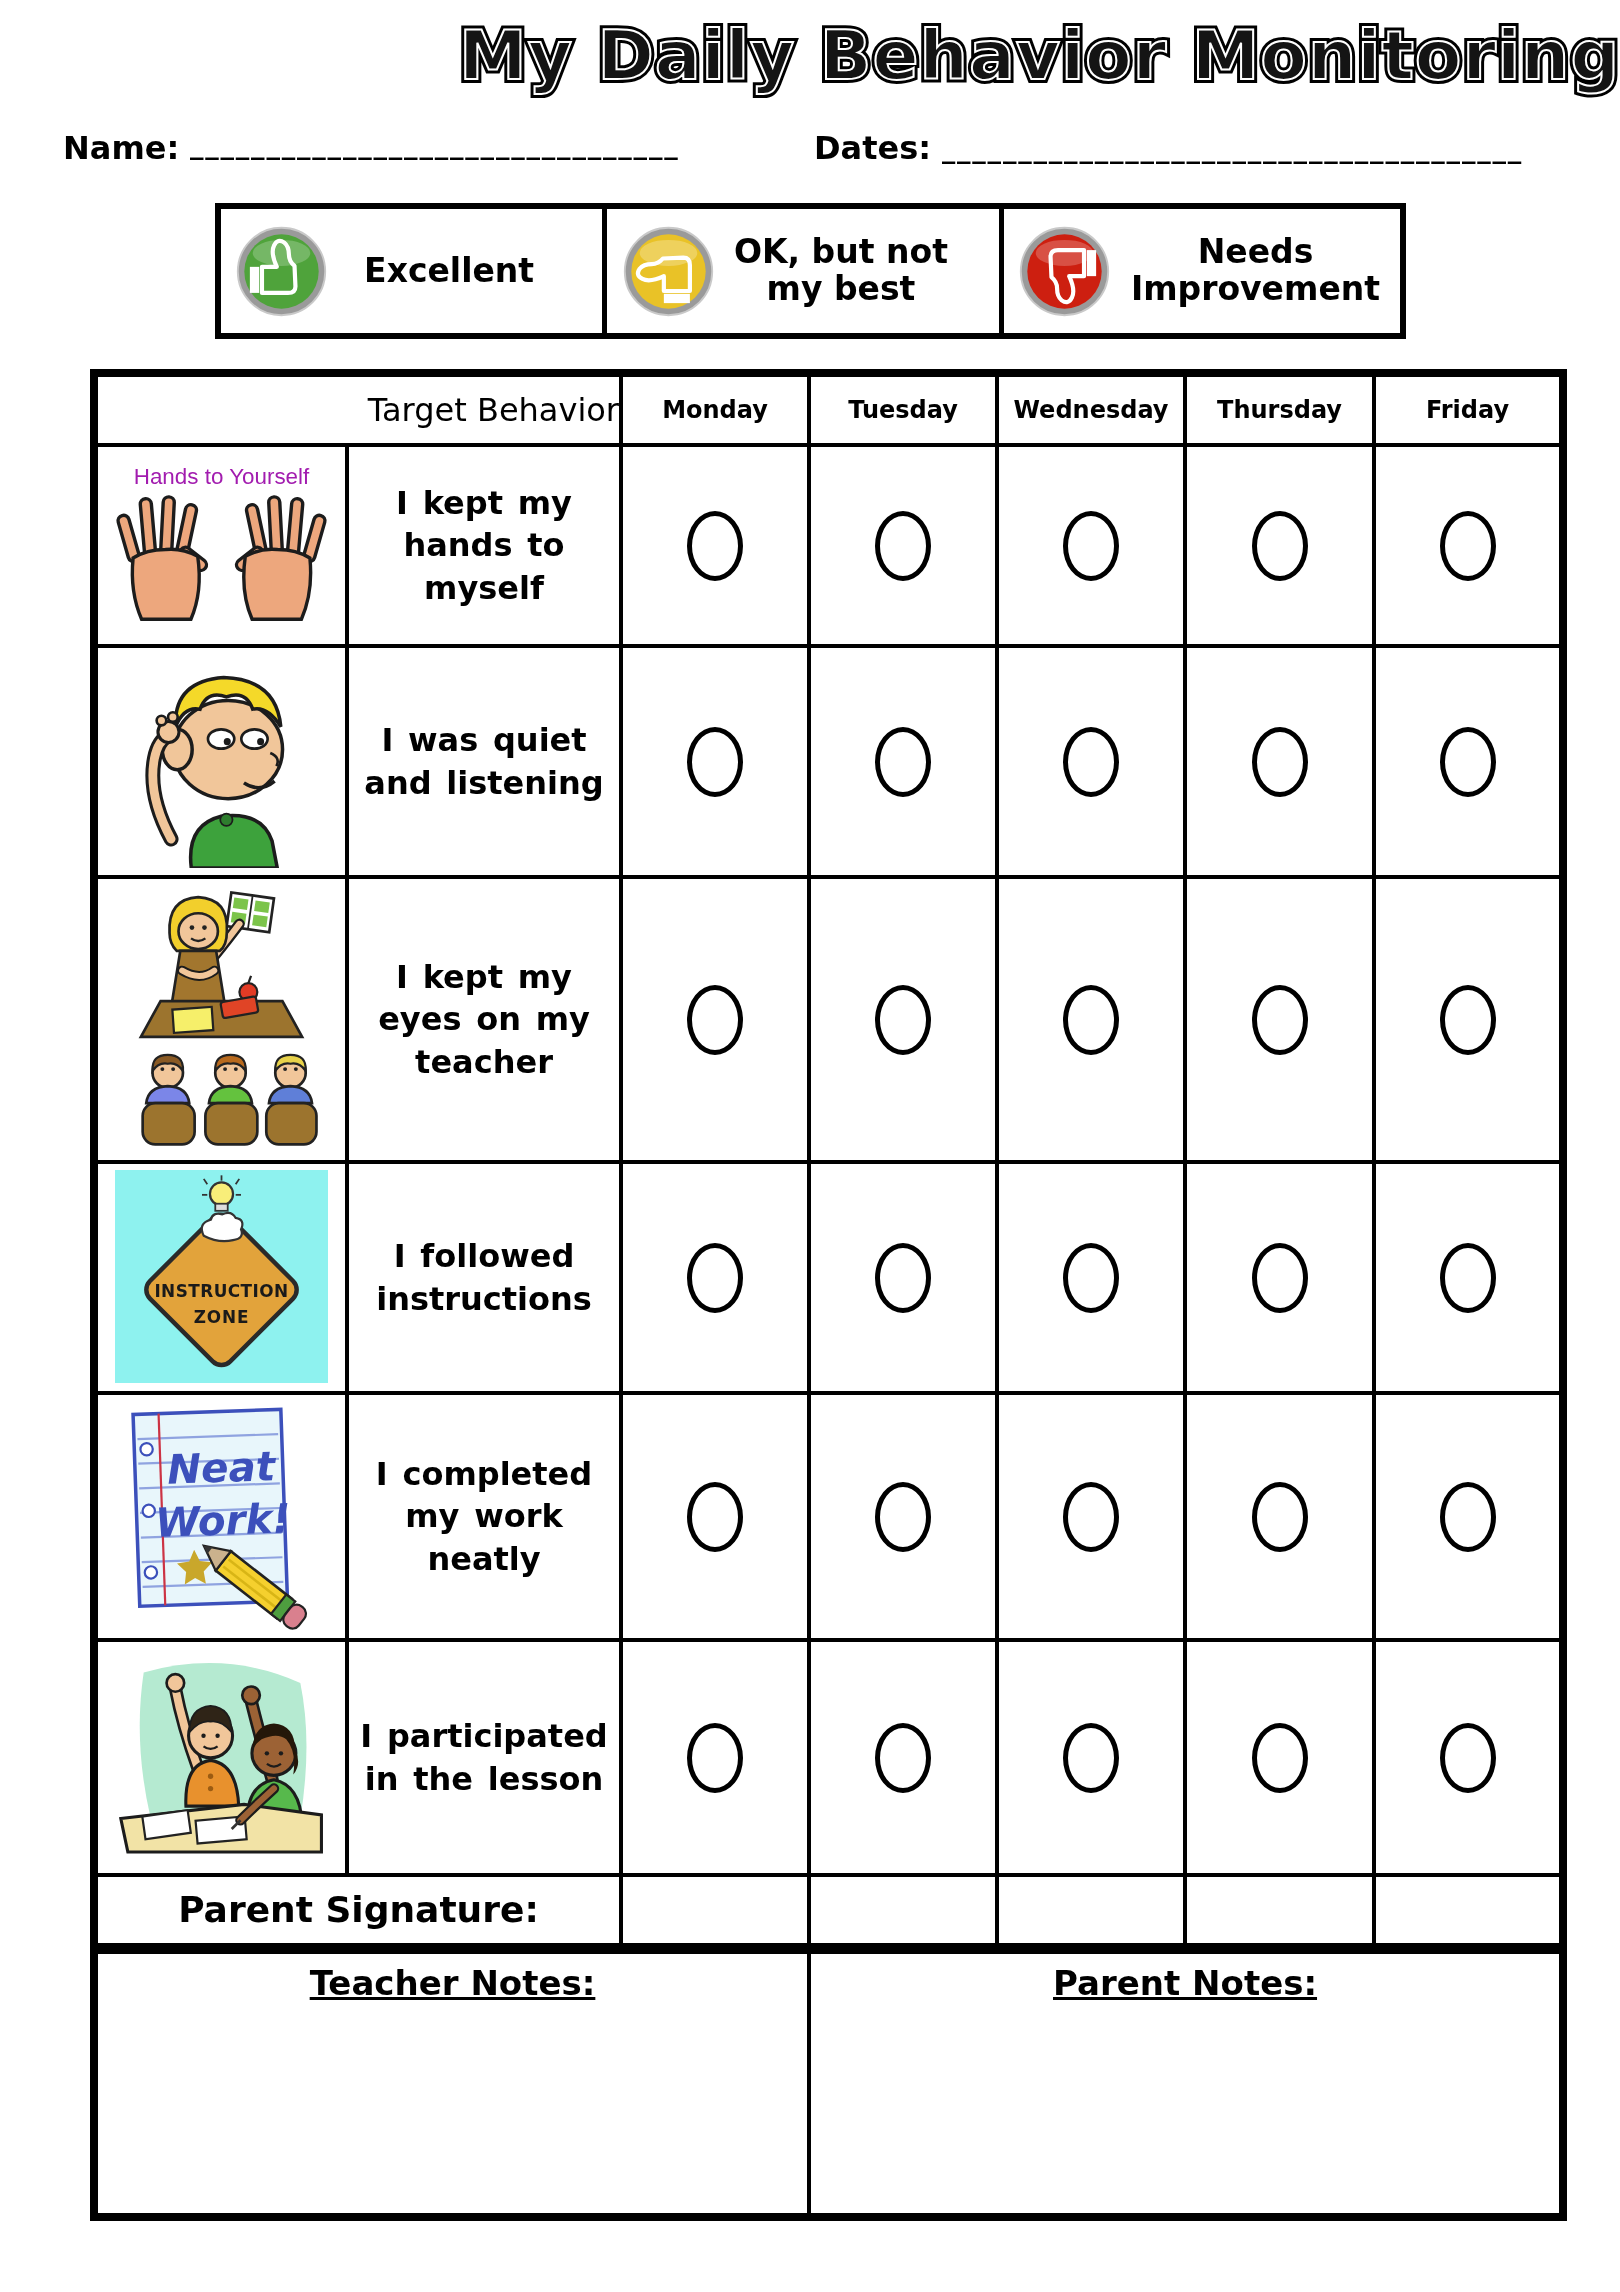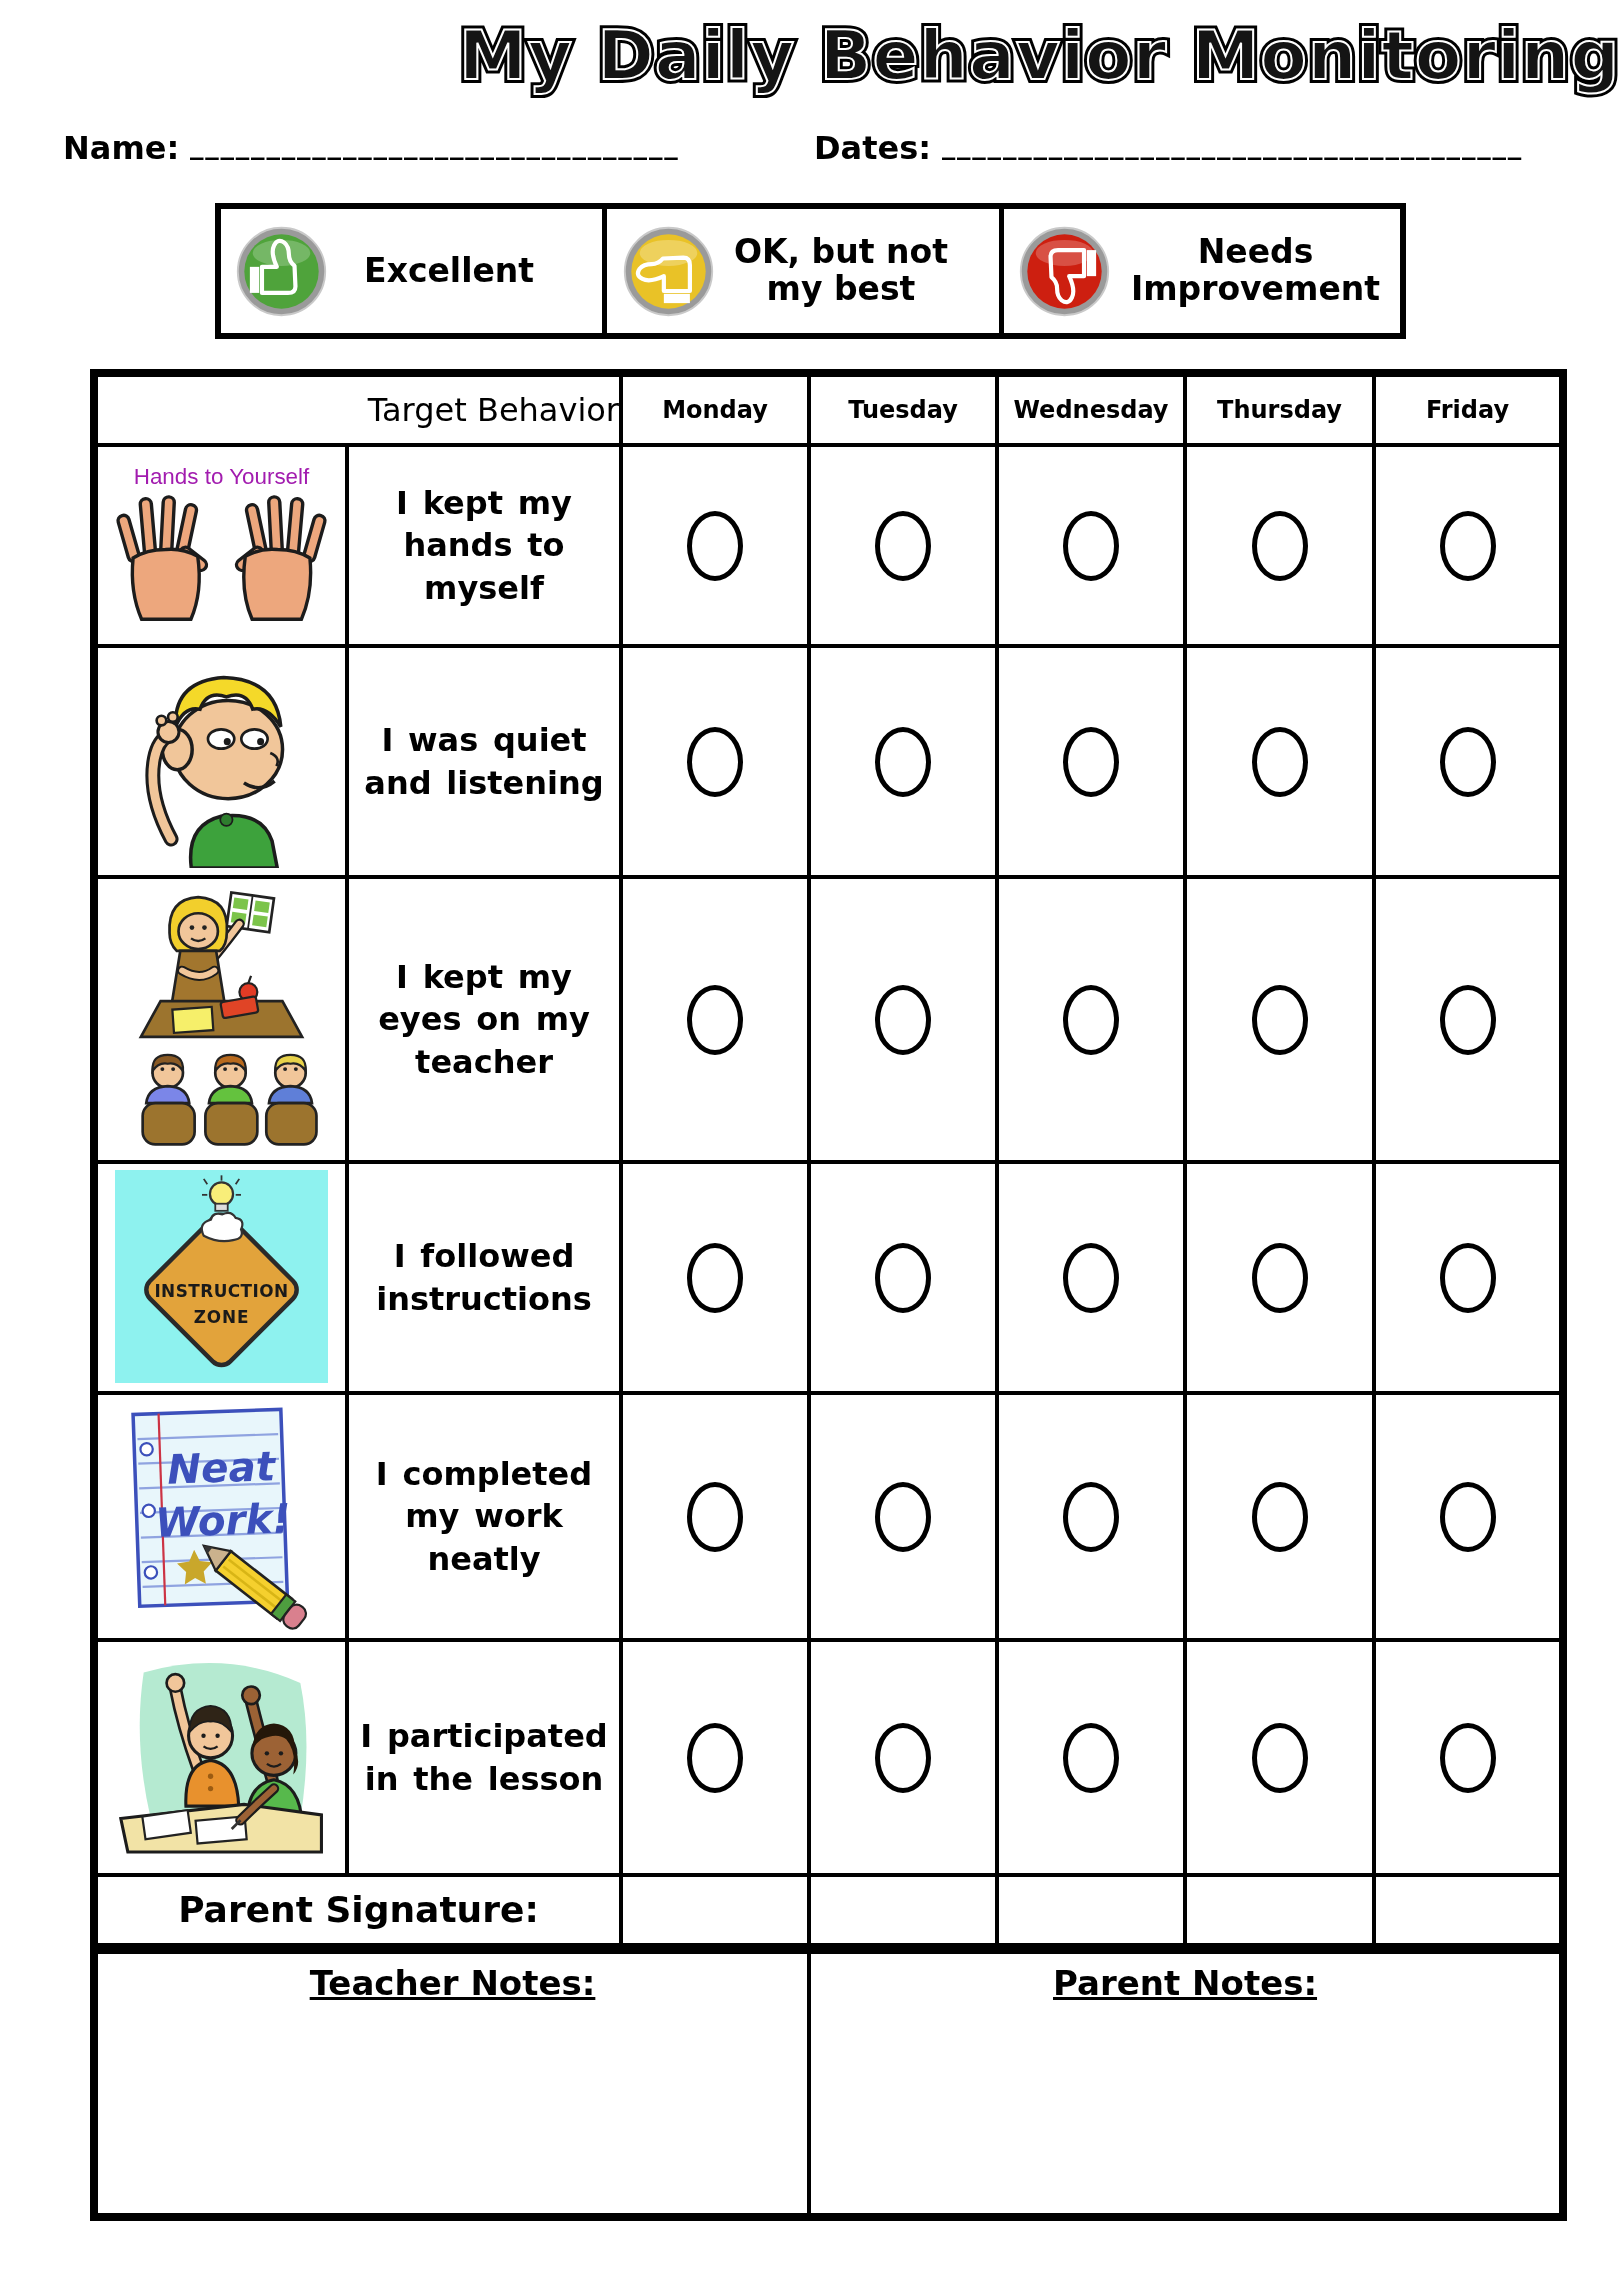--- a/index.html
+++ b/index.html
@@ -19,21 +19,21 @@
     font-size: 68px; font-weight: bold; letter-spacing: 0.9px; white-space: nowrap;
   }
   .title-back { -webkit-text-stroke: 8px #000; color: #000; }
   .title-front { color: #141414; -webkit-text-stroke: 2px #ffffff; }
 
   
   .fields { display: flex; align-items: baseline; margin: 23px 54px 0 63px; font-weight: bold; }
   .field-label { font-size: 32px; white-space: nowrap; }
   .field-line { font-size: 27px; letter-spacing: 1.8px; margin-left: 10.7px; white-space: nowrap; overflow: hidden; }
   .name-group { display: flex; align-items: flex-start; width: 751px; overflow: hidden; }
-  .dates-group { display: flex; align-items: flex-start; flex: 1; overflow: hidden; }
+  .dates-group { display: flex; align-items: center; flex: 1; overflow: hidden; }
 
   
   .legend { width: 1191px; margin: 36px auto 4px auto; border: 6.3px solid #000; display: flex; gap: 32px; }
   .legend-cell { display: flex; align-items: center; height: 124px; border-left: 5.4px solid #000; }
   .legend-cell:first-child { border-left: none; }
   .legend-cell.c1 { width: 31.4%; } .legend-cell.c2 { width: 32.7%; } .legend-cell.c3 { width: 35.9%; }
   .legend-icon { width: 93px; height: 93px; margin-left: 14.3px; flex: 0 0 auto; }
   .legend-label { flex: 1; text-align: center; font-size: 33px; font-weight: bold; line-height: 1.12; padding: 0 7.2px; }
 
   

